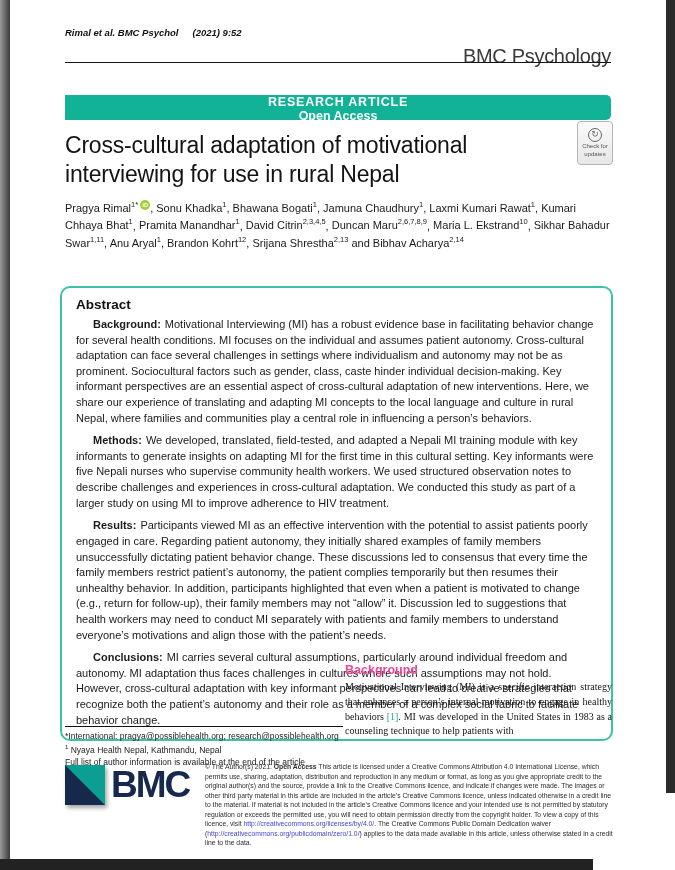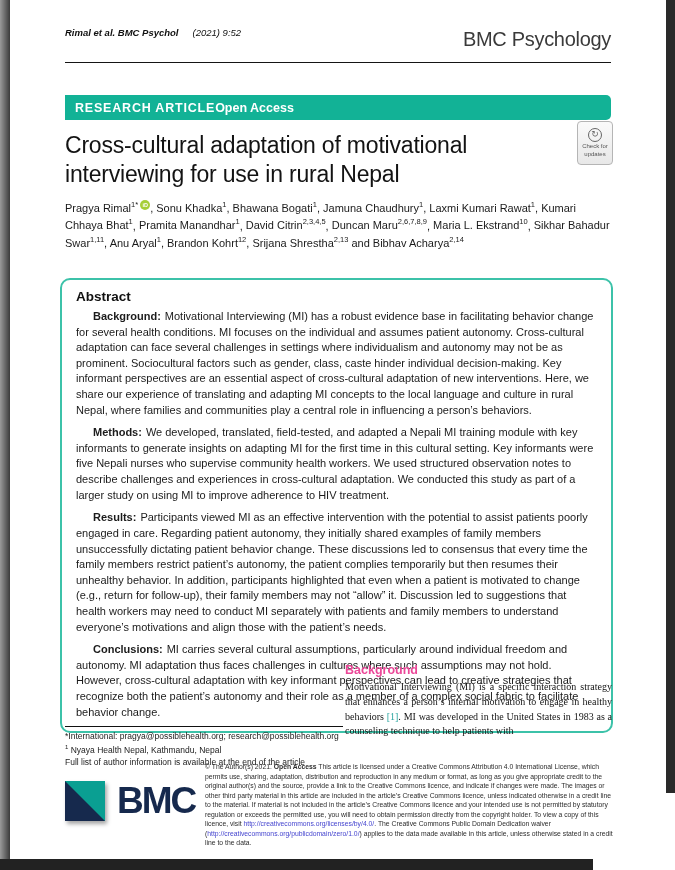--- a/index.html
+++ b/index.html
@@ -9,28 +9,28 @@
   
   .scan-left  { position:absolute; left:0; top:0; width:10px; height:870px;
                 background:linear-gradient(to right,#9a9a9a,#3b3b3b); }
   .scan-right { position:absolute; left:666px; top:0; width:9px; height:793px; background:#2a2a2a; }
   .scan-bottom{ position:absolute; left:0; top:859px; width:593px; height:11px; background:#222; }
 
   
   .header { position:absolute; left:65px; top:26px; width:546px; display:flex; justify-content:space-between; align-items:flex-start; }
   .cite { font-size:9.5px; line-height:1.45; color:#111; }
   .cite .ref-line { font-weight:bold; font-style:italic; }
-  .cite .issue { font-weight:normal; font-style:italic; margin-left:14px; }
-  .journal-name { font-size:20px; color:#3a3a3a; letter-spacing:-0.3px; margin-top:2px; }
+  .cite .issue { font-weight:bold; font-style:italic; margin-left:14px; }
+  .journal-name { font-size:20px; color:#3a3a3a; letter-spacing:-0.3px; margin-top:19px; }
   .header-rule { position:absolute; left:65px; top:62px; width:546px; height:1px; background:#151515; }
 
   
   .banner { position:absolute; left:65px; top:95px; width:546px; height:25px;
             background:var(--accent); border-radius:0 5px 5px 0;
-            display:flex; justify-content:flex-start; align-items:center; padding:0 10px; }
+            display:flex; justify-content:flex-start; align-items:center; padding:0 10px;flex-direction:column; }
   .banner .left  { color:#fff; font-weight:bold; font-size:12.5px; letter-spacing:0.8px; }
   .banner .right { color:#fff; font-weight:bold; font-size:12.5px; }
 
   
   .check-badge { position:absolute; left:577px; top:121px; width:36px; height:44px;
                  background:linear-gradient(#fafafa,#e8e8e8); border:1px solid #b5b5b5; border-radius:4px;
                  display:flex; flex-direction:column; align-items:center; justify-content:center; gap:1px; cursor:pointer; }
   .check-badge .glyph { width:14px; height:14px; border:1.5px solid #666; border-radius:50%;
                         color:#666; font-size:9px; line-height:11px; text-align:center; }
   .check-badge .cap { font-size:6px; color:#555; line-height:1.25; text-align:center; }
@@ -38,39 +38,39 @@
   
   .title { position:absolute; left:65px; top:131px; width:505px; font-size:23px; font-weight:500;
            color:#131313; line-height:1.28; letter-spacing:-0.2px; }
   .authors { position:absolute; left:65px; top:199px; width:546px; font-size:11px; line-height:1.55; color:#1a1a1a; }
   .authors sup { font-size:7.5px; }
   .orcid { display:inline-block; width:10px; height:10px; background:var(--orcid); color:#fff; border-radius:50%;
            font-size:5.5px; font-weight:bold; text-align:center; line-height:10px; margin-left:2px;
            vertical-align:super; cursor:pointer; }
 
   
-  .abstract-box { position:absolute; left:60px; top:278px; width:553px;
+  .abstract-box { position:absolute; left:60px; top:286px; width:553px;
                   border:2px solid var(--accent-light); border-radius:10px; background:#fff;
                   padding:9px 14px 11px 14px; }
   .abstract-box h2 { font-size:13.5px; font-weight:bold; color:#111; margin-bottom:5px; }
   .abstract-box p { font-size:11px; line-height:1.42; color:#1b1b1b; margin-bottom:7px; text-align:left; }
   .abstract-box p:last-child { margin-bottom:0; }
   .abstract-box b { margin-right:4px;margin-left:17px; }
 
   
   .footnote { position:absolute; left:65px; top:726px; width:278px; font-size:8.5px; line-height:1.4; color:#222; }
   .footnote-rule { width:278px; height:1px; background:#111; margin-bottom:4px; }
   .footnote sup { font-size:6px; }
   .bg-col { position:absolute; left:345px; top:663px; width:267px; }
   .bg-col h3 { font-size:12.5px; font-weight:bold; color:#ec4899; margin-bottom:3px; font-family:"Liberation Sans",sans-serif; }
   .bg-col p { font-family:"Liberation Serif", serif; font-size:10px; line-height:1.48; text-align:justify; color:#141414; }
   .cite-ref { color:var(--ref); cursor:pointer; }
 
   
-  .footer-logo { position:absolute; left:65px; top:765px; display:flex; align-items:flex-start; gap:12px;margin-top:16px; }
+  .footer-logo { position:absolute; left:65px; top:765px; display:flex; align-items:flex-start; gap:6px; }
   .logo-square { width:40px; height:40px; position:relative; background:var(--navy); box-shadow:2px 3px 4px rgba(0,0,0,0.35); }
   .logo-square .tri { position:absolute; right:0; top:0; width:0; height:0;
                       border-left:40px solid transparent; border-top:40px solid var(--logo-teal); }
   .logo-text { font-size:37px; font-weight:bold; color:var(--navy); letter-spacing:-2px; line-height:40px; }
   .license { position:absolute; left:205px; top:762px; width:408px; font-size:6.8px; line-height:1.4;
              color:#2c2c2c; text-align:left; }
   .license b { font-weight:bold; }
   .url { color:var(--link); cursor:pointer; }
 </style>
 </head>

